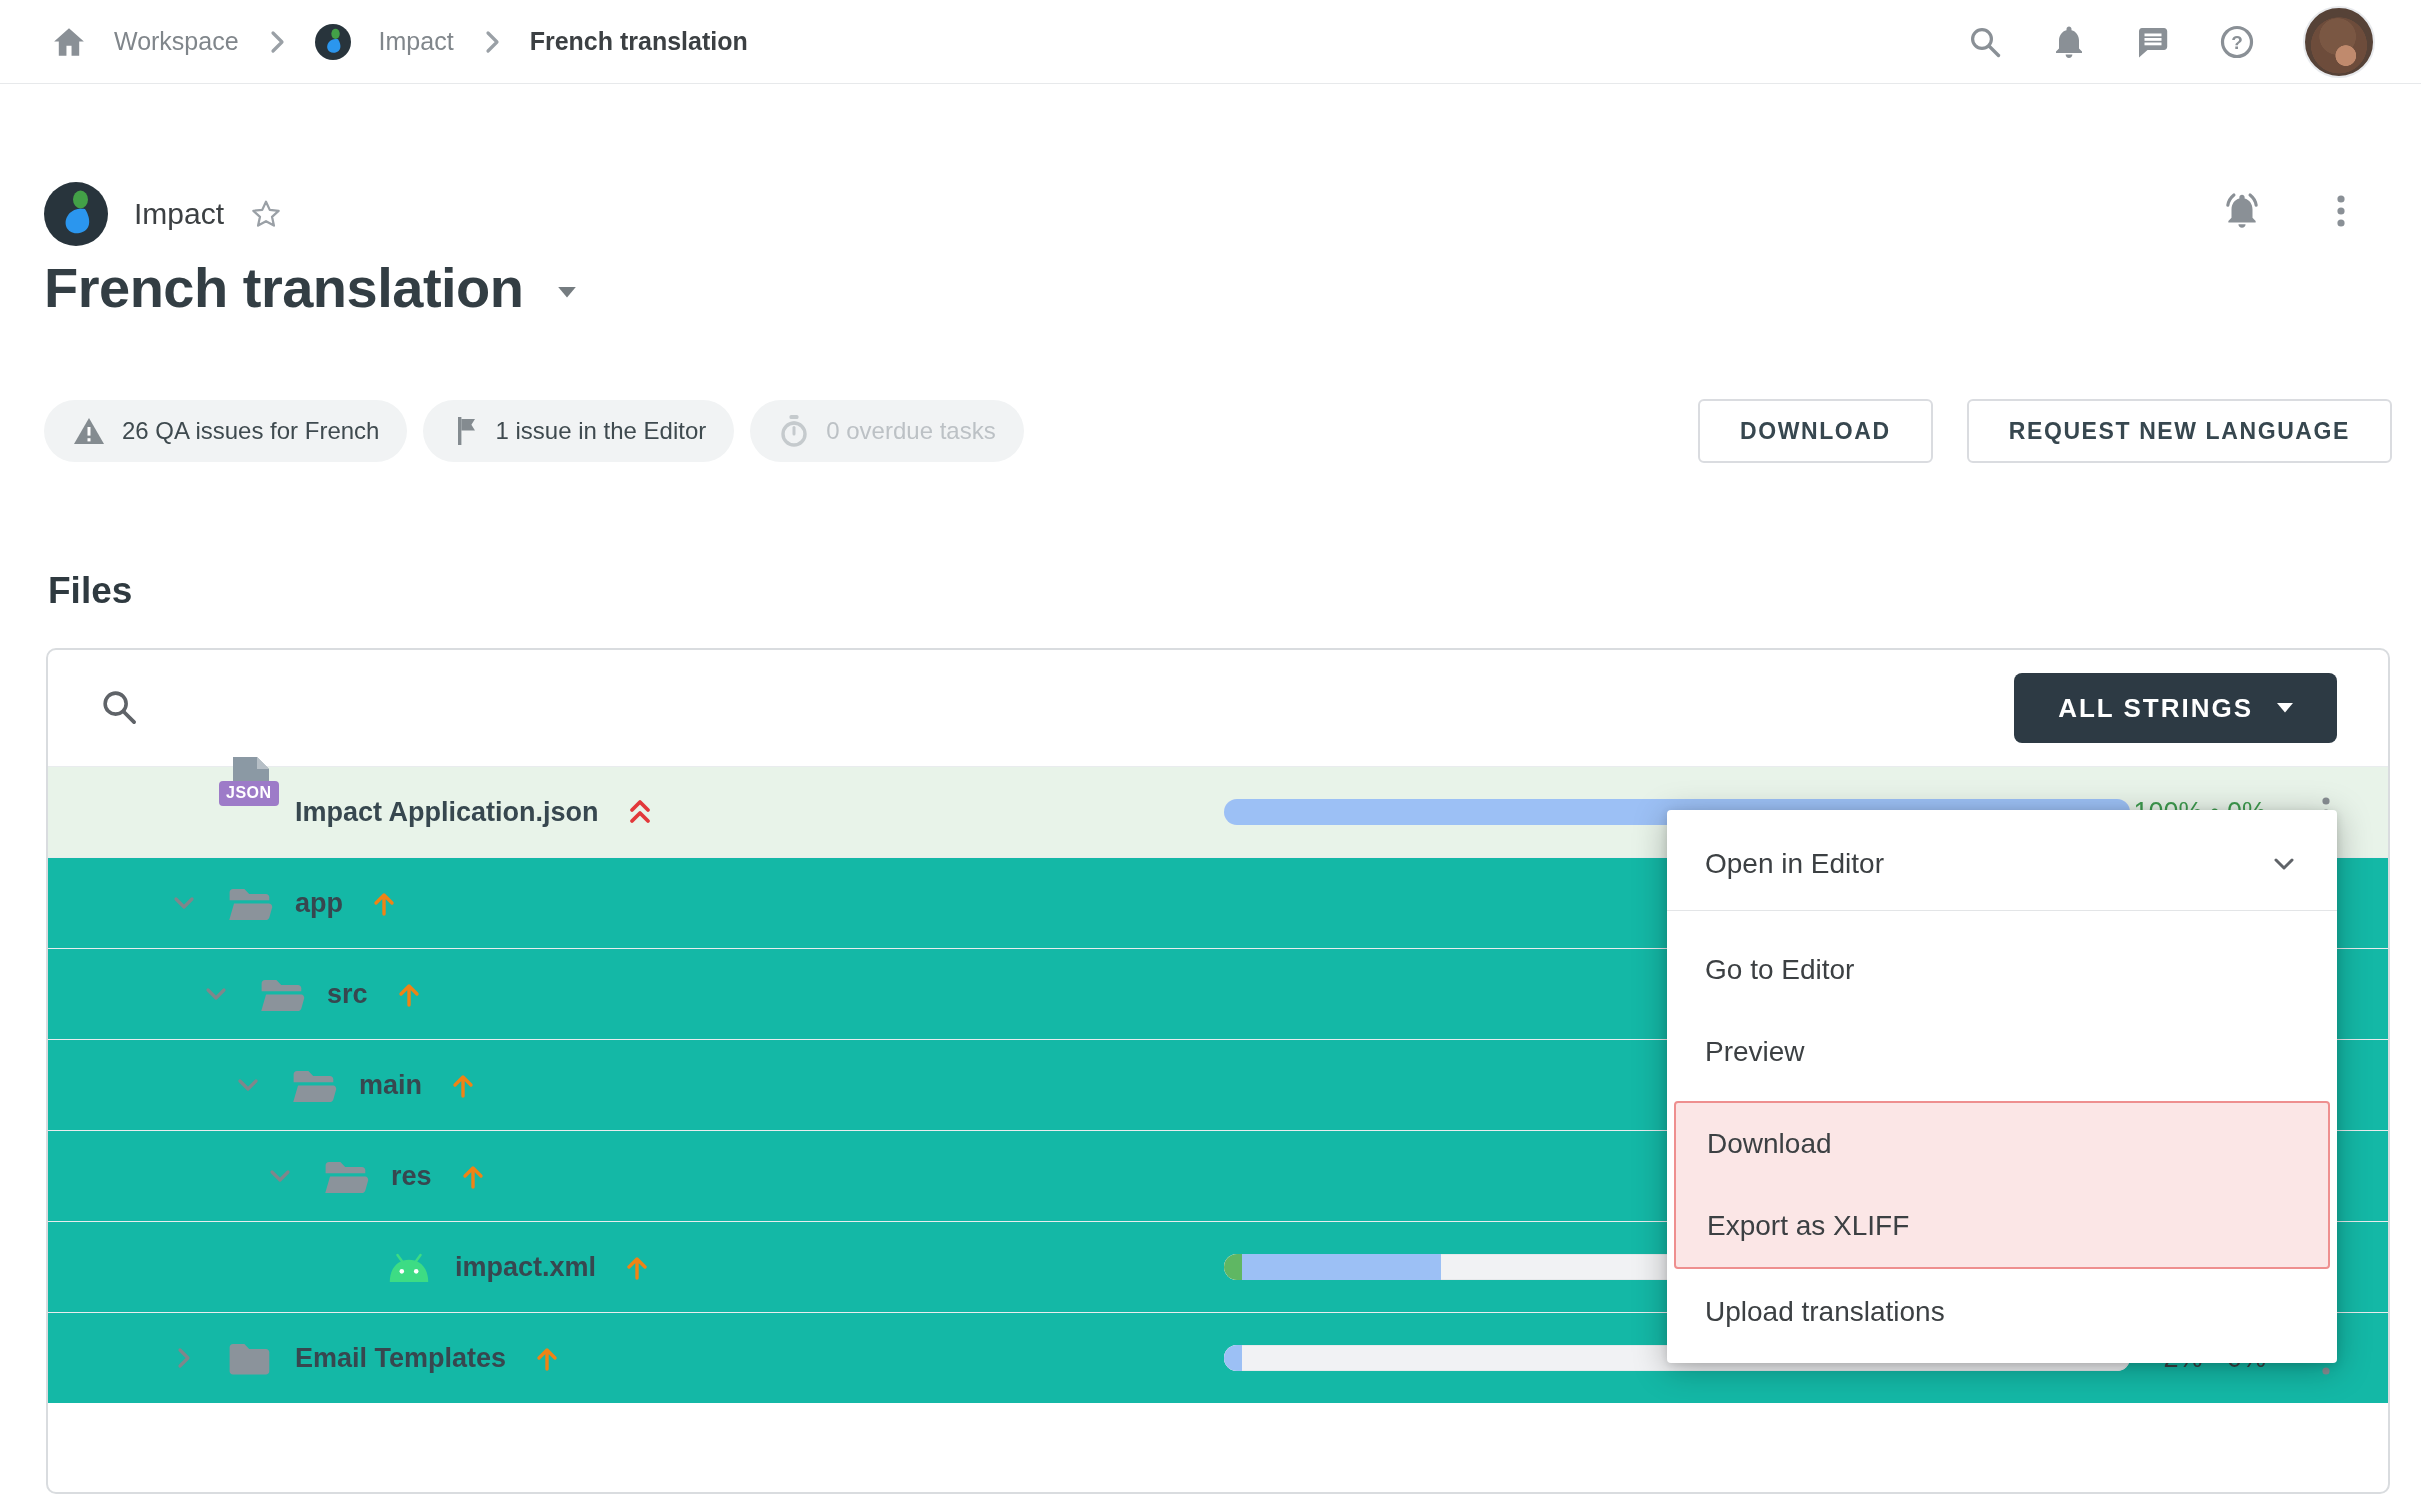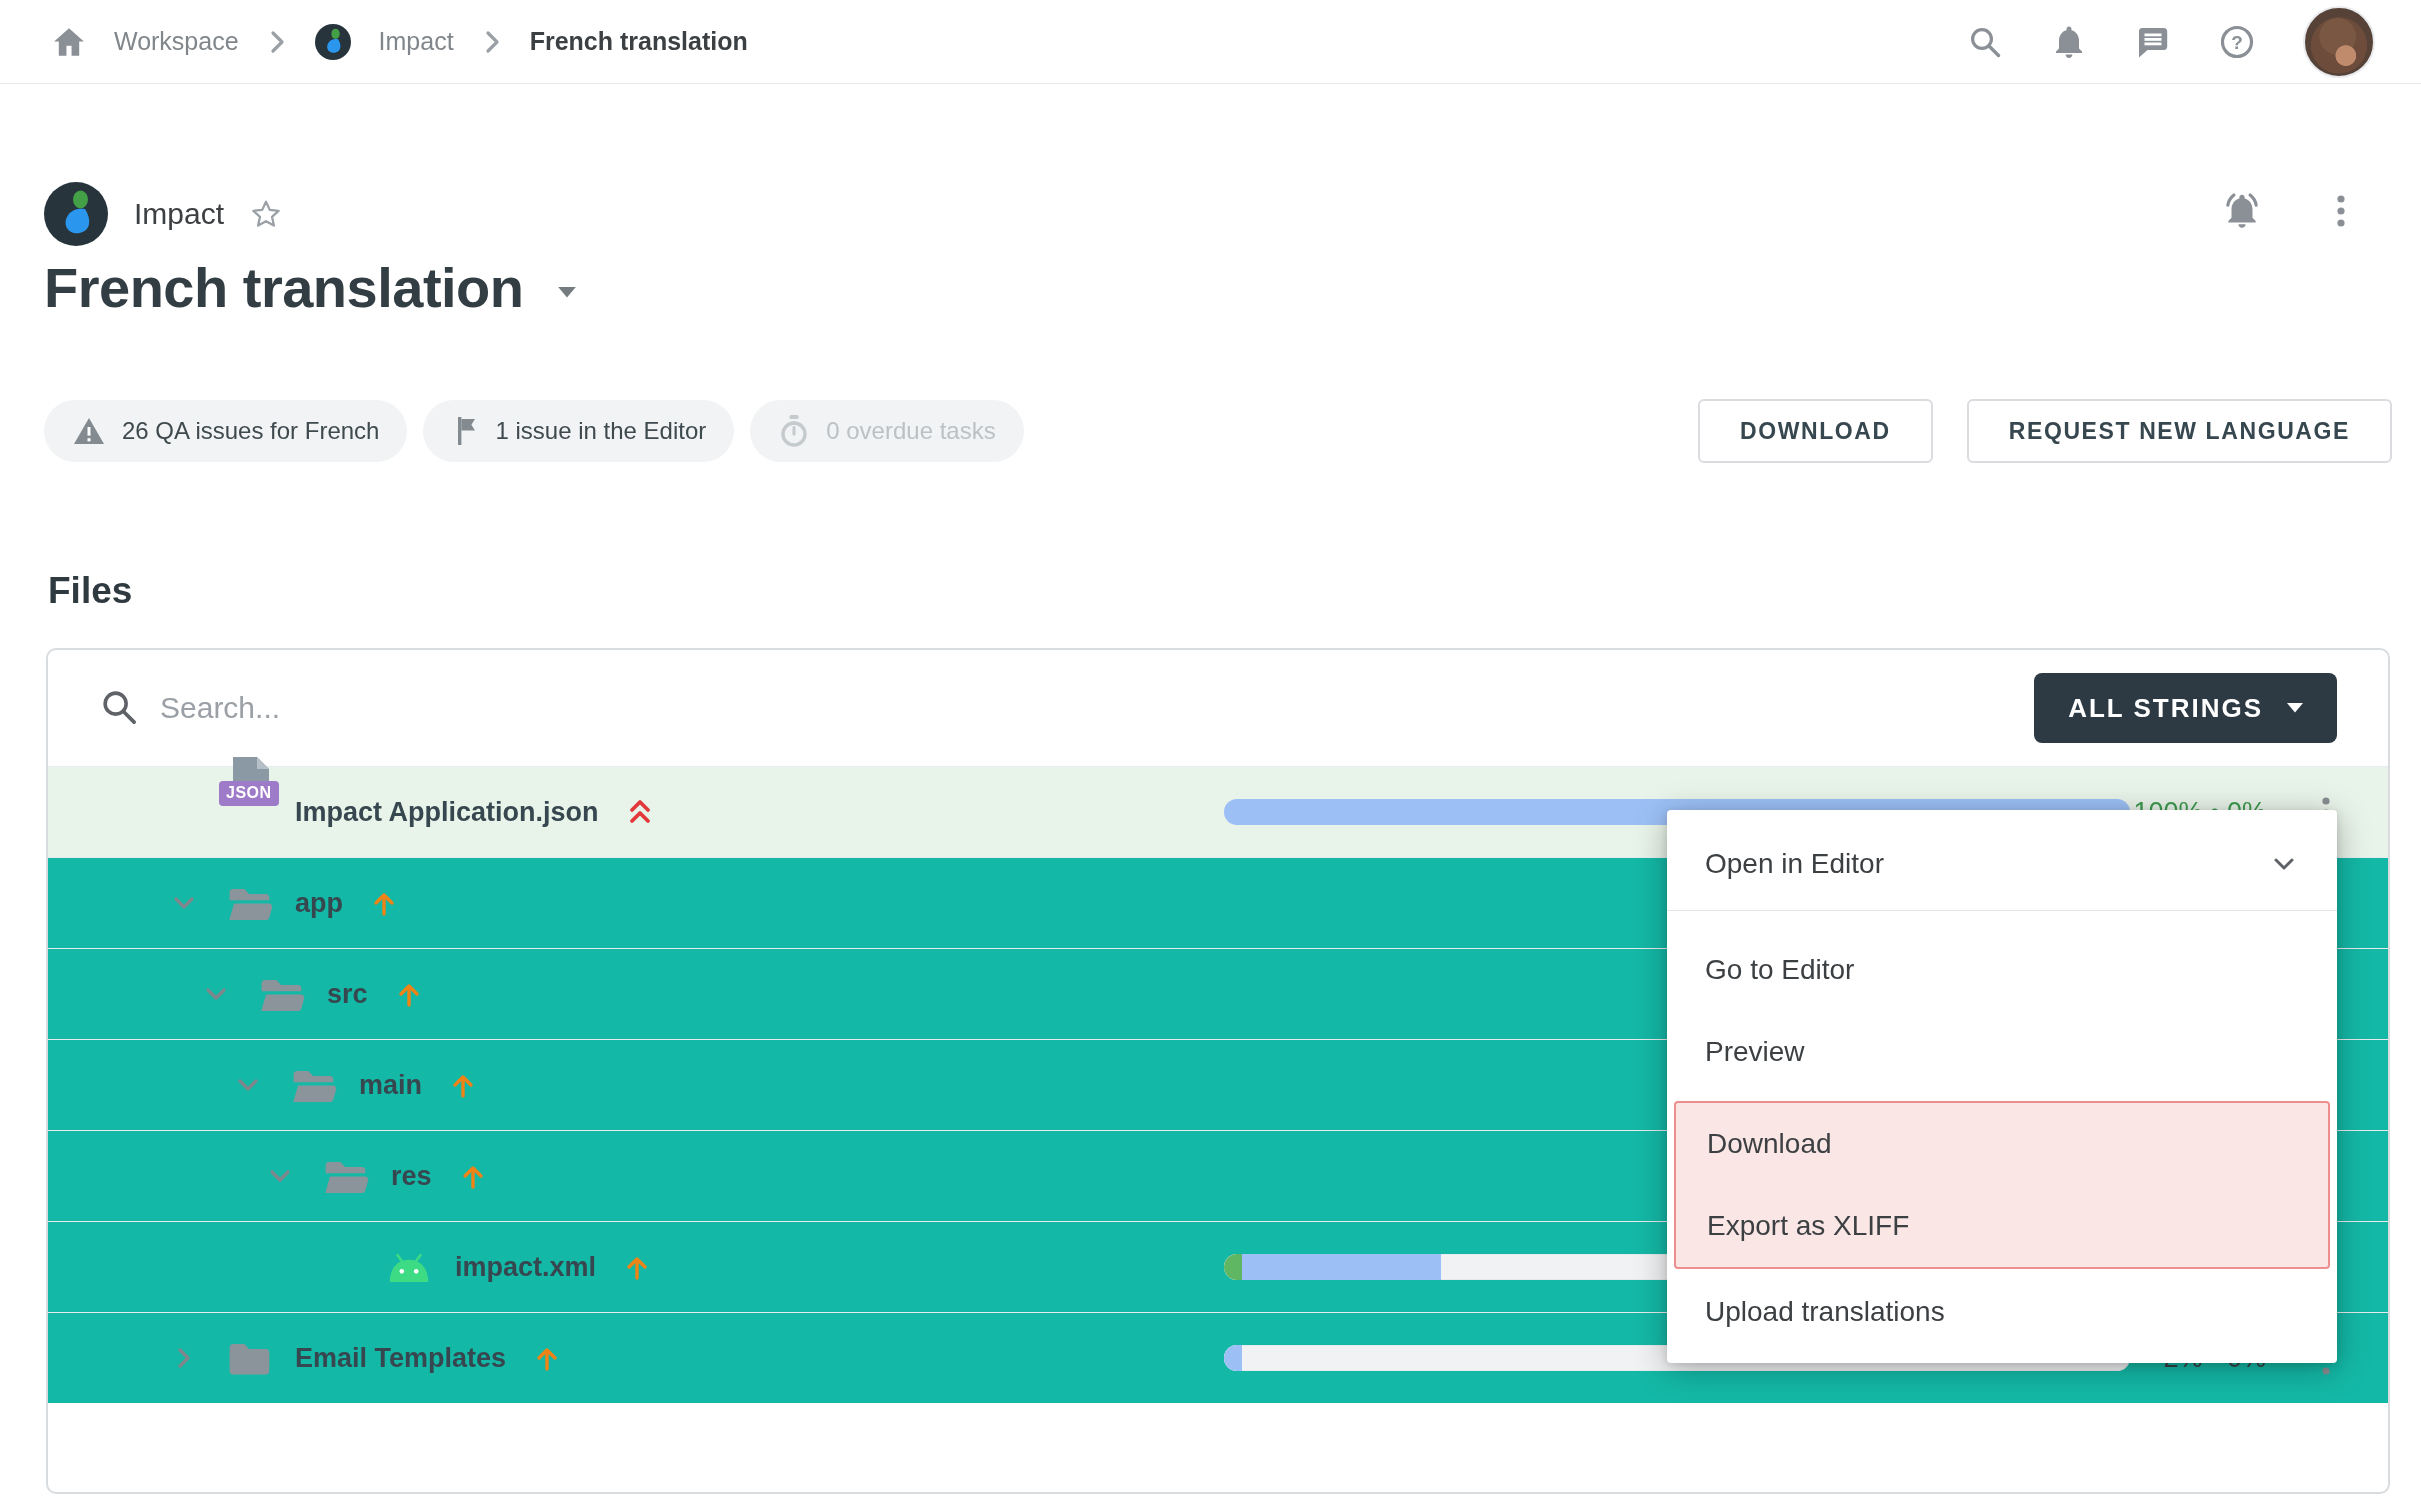--- a/index.html
+++ b/index.html
@@ -47,21 +47,21 @@
 
   
   .files-h { position:absolute; left:48px; top:570px; font-size:37px; font-weight:700; color:#2f3a40; }
   .panel { position:absolute; left:46px; top:648px; width:2344px; height:846px;
     border:2px solid #d9dcdf; border-radius:10px; background:#fff; overflow:hidden; }
   .search-row { height:116px; display:flex; align-items:center; position:relative; }
   .search-icon { position:absolute; left:52px; top:38px; width:38px; height:38px; color:#5f6368; }
   .search-input { position:absolute; left:112px; top:28px; width:1300px; height:60px; border:none; outline:none;
     font-size:30px; color:#3c4043; font-family:"Liberation Sans", sans-serif; }
   .search-input::placeholder { color:#9aa0a6; }
-  .strings-btn { position:absolute; right:51px; top:23px; height:70px; padding:0 34px;
+  .strings-btn { position:absolute; right:51px; top:23px; height:70px; padding:0 44px;
     background:#2d3a44; border:none; border-radius:8px; color:#fff; font-size:26px; font-weight:700;
     letter-spacing:2px; display:flex; align-items:center; gap:24px; cursor:pointer;
     font-family:"Liberation Sans", sans-serif; }
 
   .frow { height:91px; border-top:1px solid #e9ecee; position:relative; display:flex; align-items:center; background:#14b8a6; }
   .frow.selected { background:#e8f3e9; }
   .tree { display:flex; align-items:center; padding-left:calc(88px + var(--lvl) * 32px);margin-left:33px; }
   .chev-slot { width:30px; height:30px; display:flex; align-items:center; justify-content:center; cursor:pointer; }
   .ficon { width:48px; margin-left:26px; display:flex; align-items:center; position:relative; }
   .fname { margin-left:22px; font-size:27px; font-weight:700; color:#37474f; cursor:pointer; white-space:nowrap; }
@@ -318,21 +318,20 @@
   <h2 class="files-h">Files</h2>
 
   <div class="panel">
 
     <div class="search-row">
       <span class="search-icon">
           <svg width="38" height="38">
             <use href="#i-search"></use>
           </svg>
         </span>
-      <input class="search-input" type="text" placeholder="Search..." style="">
       <button class="strings-btn">
         <span>ALL STRINGS</span>
         <span>
             <svg width="16" height="10">
               <use href="#i-caret"></use>
             </svg>
           </span>
       </button>
     </div>
 

